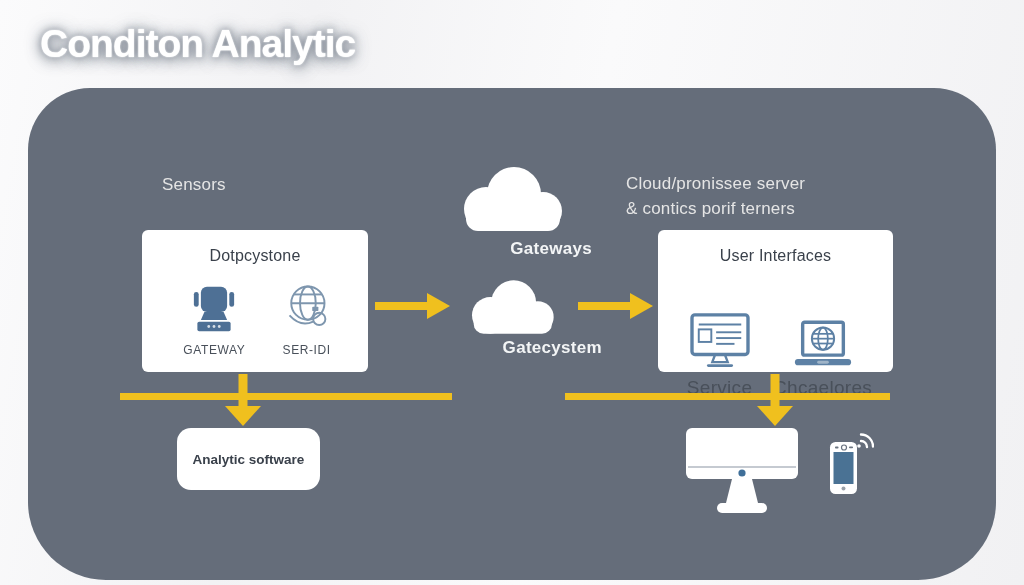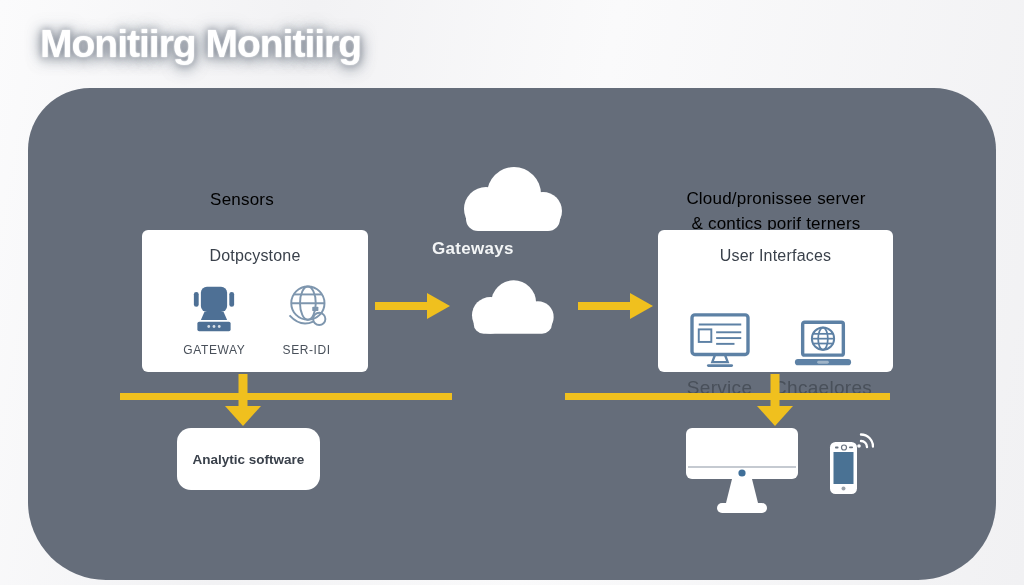--- a/index.html
+++ b/index.html
@@ -25,54 +25,53 @@
   
   .panel {
     position: absolute; left: 28px; top: 88px;
     width: 968px; height: 492px;
     background: #656d7a;
     border-radius: 62px 62px 78px 78px;
   }
   .abs { position: absolute; }
 
   .section-heading {
-    color: #000000; font-size: 17px; text-align: center; line-height: 25px;
+    color: #e5e5e5; font-size: 17px; line-height: 25px;
     letter-spacing: .2px;
-    margin-top: 15px;
   }
 
   
   .card {
     background: #ffffff; border-radius: 6px;
     display: flex; flex-direction: column; align-items: center;
     padding-top: 17px;
   }
   .card-title { color: #3a414b; font-size: 16px; letter-spacing: .2px; }
   .card-items { display: flex; width: 100%; justify-content: space-evenly; margin-top: 13px; padding-left: 8px; }
   .card-item { display: flex; flex-direction: column; align-items: center; }
   .card-item .icon-slot { height: 56px; display: flex; align-items: flex-end; }
   .item-label { margin-top: 9px; color: #49505a; font-size: 12px; letter-spacing: .6px; }
   .card-ui .item-label { font-size: 19px; letter-spacing: .3px; }
 
-  .cloud-label { color: #f3f5f6; font-size: 17px; font-weight: bold; text-align: left; letter-spacing: .3px; }
+  .cloud-label { color: #f3f5f6; font-size: 17px; font-weight: bold; text-align: right; letter-spacing: .3px; }
 
   .mini-card {
     background: #ffffff; border-radius: 14px;
     display: flex; align-items: center; justify-content: center;
     color: #3a414b; font-size: 13.5px;
   }
 
   .hline { background: #f0c01e; height: 7px; }
 
   svg { display: block; }
 </style>
 </head>
 <body>
 
-<div class="page-title">Monitiirg Monitiirg</div>
+<div class="page-title">Conditon Analytic</div>
 
 <div class="panel">
 
   <div class="abs section-heading" style="left:134px; top:84px; width:160px;">Sensors</div>
 
   <div class="abs card" style="left:114px; top:142px; width:226px; height:142px;">
     <div class="card-title">Dotpcystone</div>
     <div class="card-items">
       <div class="card-item">
         <span class="icon-slot">
@@ -132,20 +131,21 @@
   <div class="abs" style="left:434px; top:189px;">
     <svg width="100" height="60" viewBox="0 0 120 72">
       <g fill="#ffffff">
         <circle cx="34" cy="46" r="22"></circle>
         <circle cx="62" cy="31" r="27"></circle>
         <circle cx="91" cy="48" r="19"></circle>
         <rect x="14" y="44" width="94" height="24" rx="12"></rect>
       </g>
     </svg>
   </div>
+  <div class="abs cloud-label" style="left:394px; top:250px; width:180px;">Gatecystem</div>
 
   <div class="abs" style="left:550px; top:203px;">
     <svg width="76" height="30" viewBox="0 0 76 30">
       <rect x="0" y="11" width="54" height="8" fill="#f0c01e"></rect>
       <polygon points="52,2 52,28 75,15" fill="#f0c01e"></polygon>
     </svg>
   </div>
 
   <div class="abs section-heading" style="left:598px; top:83px; width:300px;">
     <div>Cloud/pronissee server</div>

